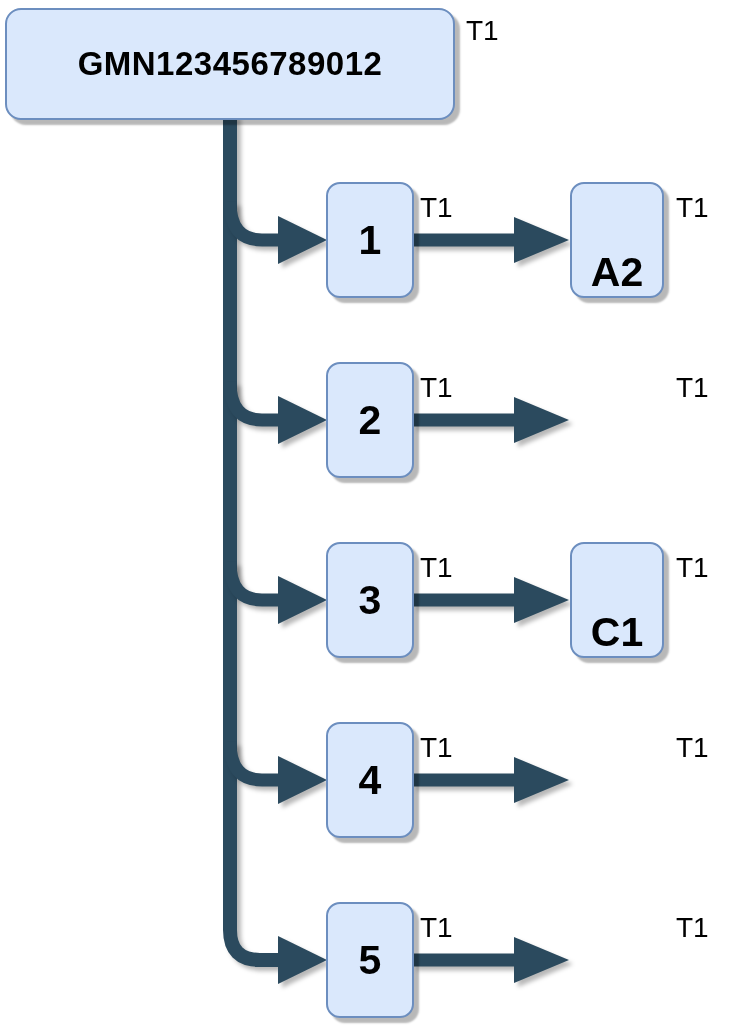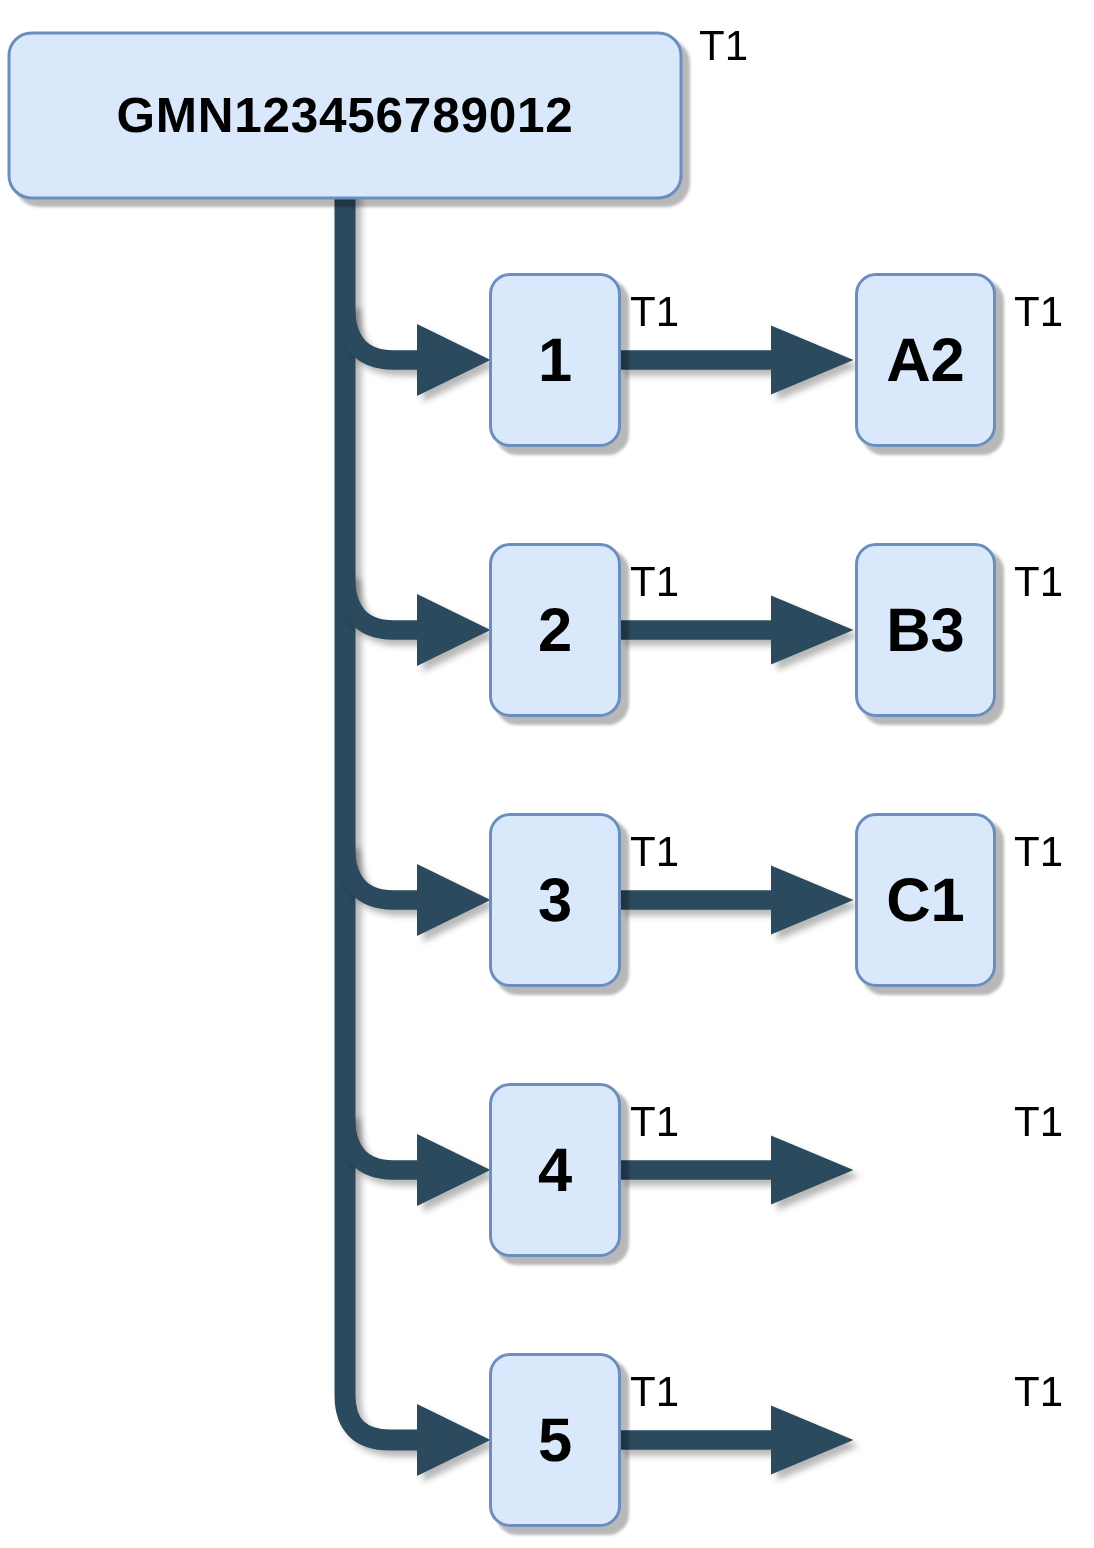--- a/index.html
+++ b/index.html
@@ -41,39 +41,39 @@
     border: 2.5px solid var(--node-border);
     border-radius: 14px;
     box-shadow: 5px 5px 2px var(--shadow);
     display: flex;
     align-items: center;
     justify-content: center;
     color: #000000;
     font-weight: bold;
   }
   .root-node {
-    left: 5px; top: 21px;
+    left: 5px; top: 8px;
     width: 450px; height: 112px;
     border-radius: 16px;
     font-size: 33px;
     letter-spacing: 0.5px;
   }
   .row {
     position: absolute;
     left: 0;
     width: 729px;
     height: 116px;
   }
   .node-small {
     top: 0;
     height: 116px;
     font-size: 41px;
   }
   .source-node { left: 326px; width: 88px; }
-  .target-node { left: 570px; width: 94px; }
+  .target-node { left: 570px; width: 94px; align-items: flex-end; }
   .tag {
     position: absolute;
     font-size: 28px;
     font-weight: normal;
     color: #000000;
     line-height: 1.2;
     white-space: nowrap;
     text-align: center;
   }
   .root-tag { left: 466px; top: 14px; }
@@ -145,23 +145,20 @@
       <span>A2</span>
     </div>
     <div class="tag target-tag">T1</div>
   </div>
 
   <div class="row" style="top:362px">
     <div class="node node-small source-node">
       <span>2</span>
     </div>
     <div class="tag source-tag">T1</div>
-    <div class="node node-small target-node">
-      <span>B3</span>
-    </div>
     <div class="tag target-tag">T1</div>
   </div>
 
   <div class="row" style="top:542px">
     <div class="node node-small source-node">
       <span>3</span>
     </div>
     <div class="tag source-tag">T1</div>
     <div class="node node-small target-node">
       <span>C1</span>

